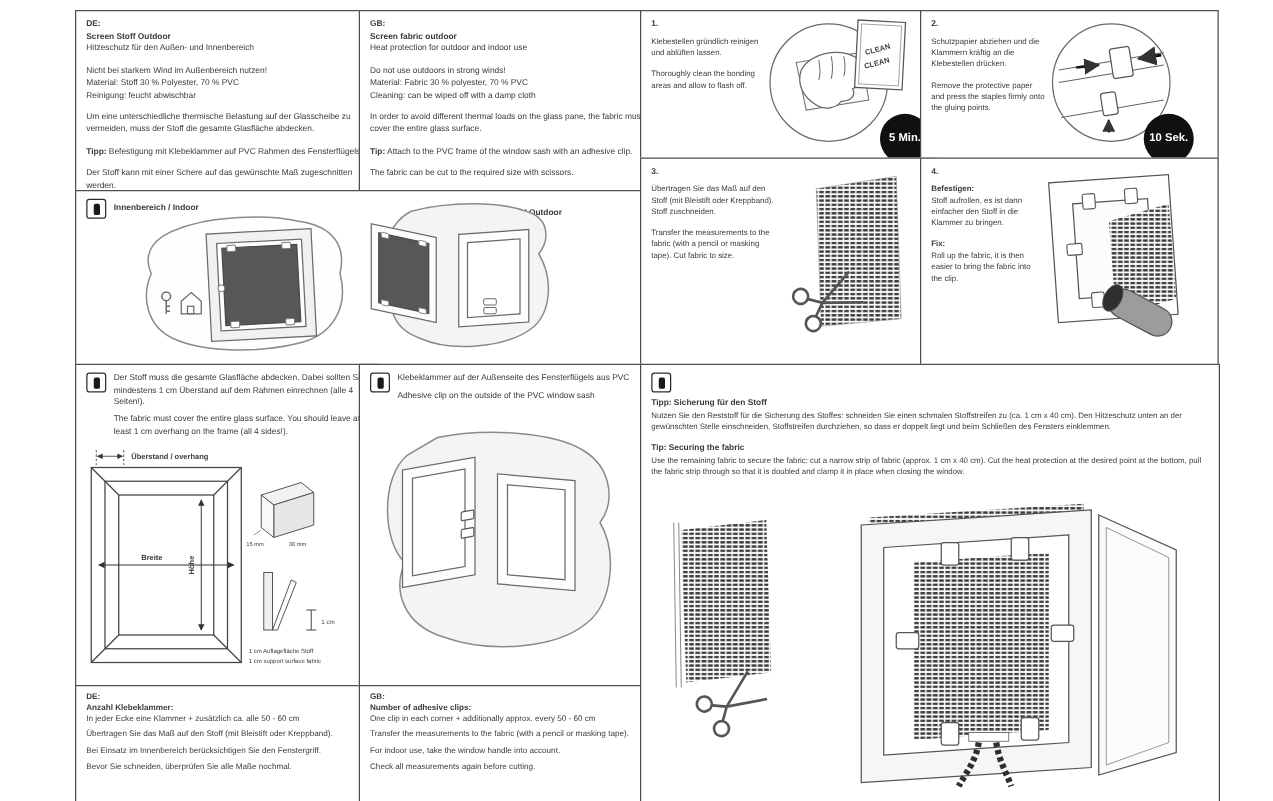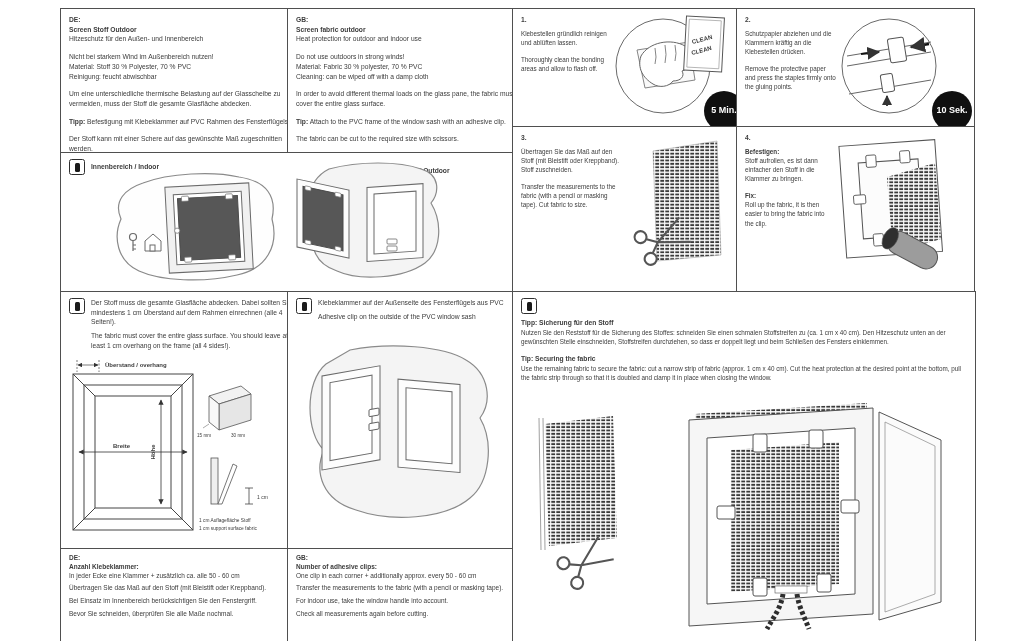--- a/index.html
+++ b/index.html
@@ -255,21 +255,21 @@
     <g transform="rotate(-9 60 36)">
       <rect x="52" y="24" width="16" height="24" rx="2" fill="#fff" stroke="#555"></rect>
     </g>
     <line x1="24" y1="40" x2="42" y2="38" stroke="#111" stroke-width="2" marker-end="url(#ah)"></line>
     <line x1="92" y1="30" x2="74" y2="33" stroke="#111" stroke-width="2.4" marker-end="url(#ah)"></line>
     <g transform="rotate(-9 50 66)">
       <rect x="44" y="60" width="12" height="18" rx="2" fill="#fff" stroke="#555"></rect>
     </g>
     <line x1="50" y1="92" x2="50" y2="82" stroke="#111" stroke-width="1.6" marker-end="url(#ah)"></line>
   </svg>
-  <div class="badge" style="right:2px;bottom:4px">10 Sek.</div>
+  <div class="badge" style="right:19px;bottom:4px">10 Sek.</div>
 </section>
 
 <section class="panel" style="left:512px;top:126px;width:220px;height:162px">
   <p class="b">3.</p>
   <p class="mt-s small" style="width:100px">Übertragen Sie das Maß auf den Stoff (mit Bleistift oder Kreppband). Stoff zuschneiden.</p>
   <p class="mt small" style="width:100px">Transfer the measurements to the fabric (with a pencil or masking tape). Cut fabric to size.</p>
   <svg class="abs" style="left:112px;top:8px" width="102" height="146" viewBox="0 0 102 146">
     <polygon points="28,16 92,6 96,120 32,126" fill="url(#meshPat)" stroke="#9a9a9a" stroke-width="0.5"></polygon>
     <g transform="translate(10,108) rotate(-25) scale(1.5)">
       <g stroke="#555" fill="none" stroke-width="1.4">

